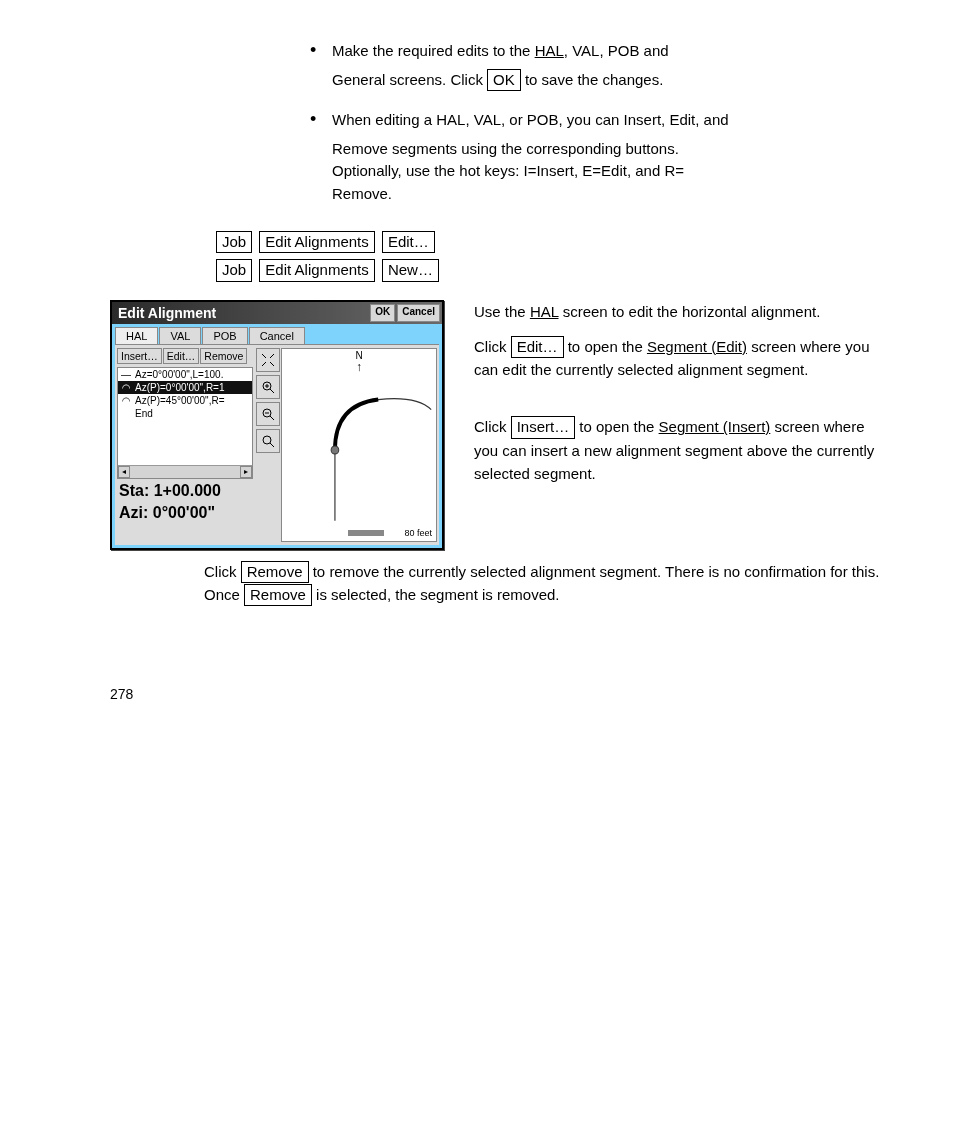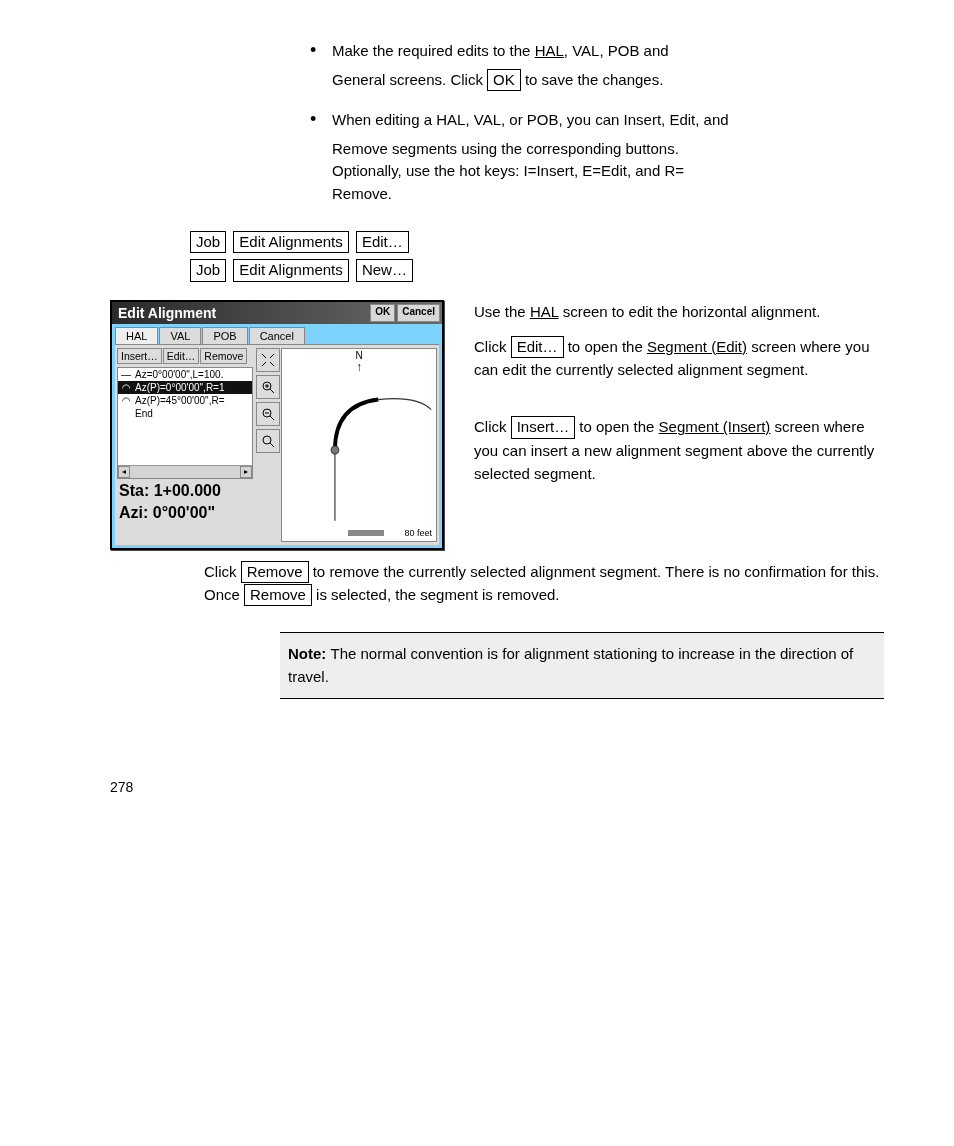--- a/index.html
+++ b/index.html
@@ -48,21 +48,21 @@
     display: inline-block;
     border-bottom: 1px solid #000;
     padding-bottom: 2px;
   }
   .heading {
     margin-left: 170px;
     margin-top: 26px;
     font-size: 17px;
   }
   .path-row {
-    margin-left: 80px;
+    margin-left: 106px;
     margin-top: 6px;
   }
   .path-row .box-btn {
     margin-right: 3px;
   }
   .two-col {
     display: flex;
     margin-top: 18px;
     align-items: flex-start;
   }
@@ -411,19 +411,16 @@
       <div style="margin-top:34px;">
         <span>Click </span><span class="box-btn">Insert…</span><span> to open the </span><span class="doclink">Segment (Insert)</span><span> screen where you can insert a new alignment segment above the currently selected segment.</span>
       </div>
     </div>
   </div>
 
   <div style="margin-left:94px; margin-top:10px; line-height:1.55;">
     <span>Click </span><span class="box-btn">Remove</span><span> to remove the currently selected alignment segment. There is no confirmation for this. Once </span><span class="box-btn">Remove</span><span> is selected, the segment is removed.</span>
   </div>
 
-  <div class="note-box">
-    <b>Note: </b><span>The normal convention is for alignment stationing to increase in the direction of travel.</span>
-  </div>
 
   <div class="footer-num">278</div>
 
 </div>
 
 </body></html>

